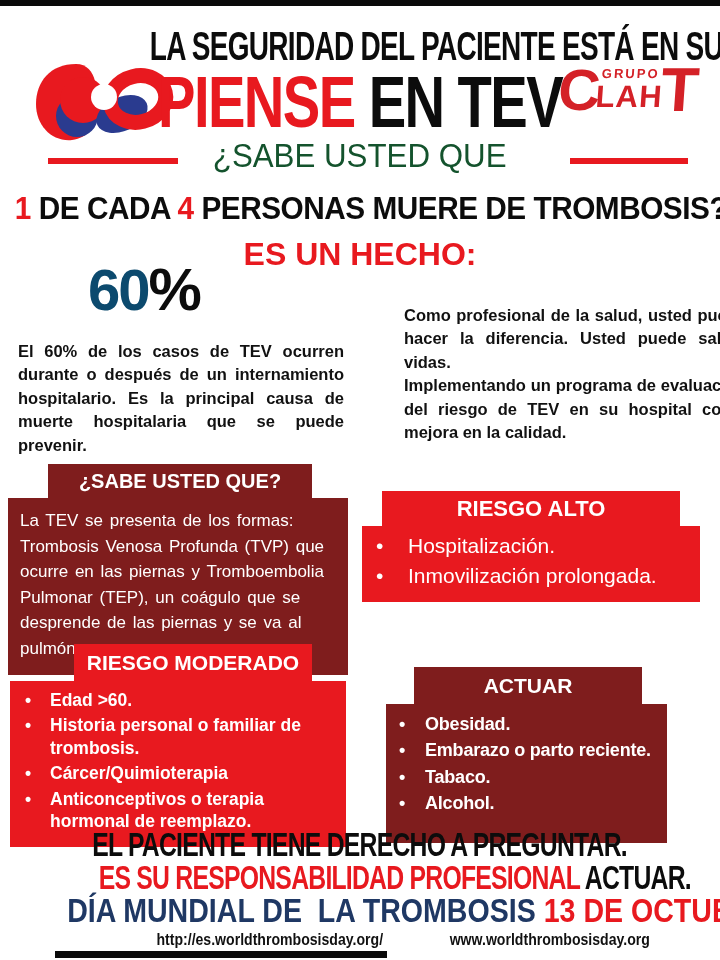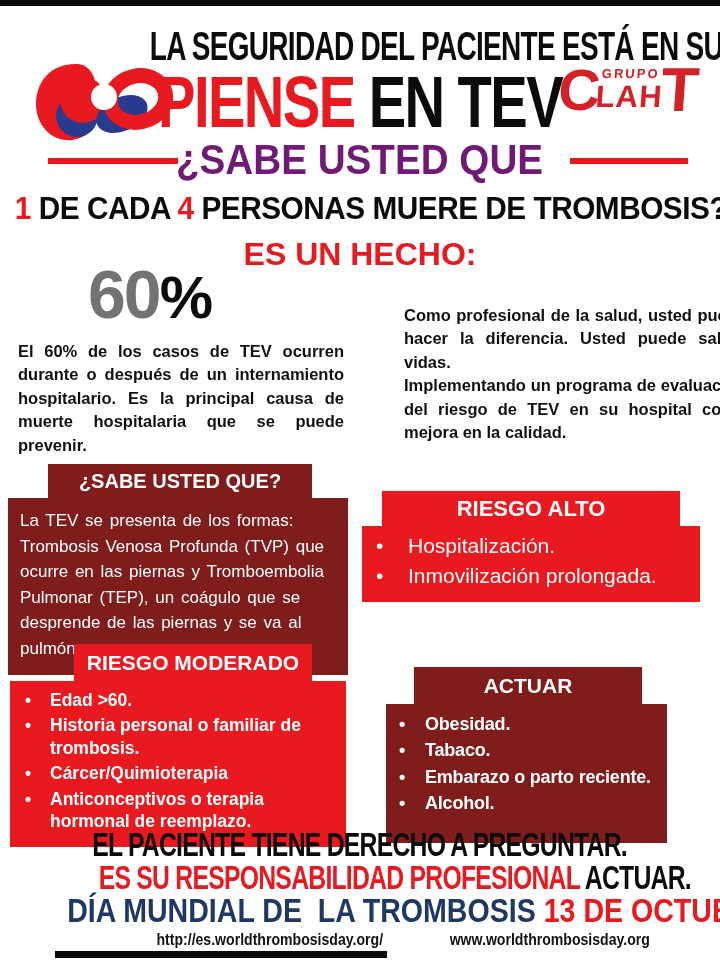--- a/index.html
+++ b/index.html
@@ -24,32 +24,32 @@
   .blk { color: #0c0c0c; }
 
   .claht { position: absolute; left: 545px; top: 64px; width: 165px; height: 84px; color: #d42127;
            display: flex; align-items: flex-start; justify-content: center; transform: skewX(-4deg); font-weight: bold; }
   .claht-c { font-size: 58px; line-height: 0.9; }
   .claht-mid { display: flex; flex-direction: column; align-items: center; margin: 2px -2px 0 -4px; }
   .claht-grupo { font-size: 13px; letter-spacing: 2px; }
   .claht-lah { font-size: 31px; letter-spacing: 1px; line-height: 1.0; }
   .claht-t { font-size: 62px; line-height: 0.85; }
 
-  .sabe-banner { top: 136px; font-size: 42px; font-weight: bold; color: #701a75; }
+  .sabe-banner { top: 136px; font-size: 34px; font-weight: normal; color: #14532d; }
   .sabe-banner .squeeze { transform: scaleX(0.92); }
   .rule { position: absolute; top: 158px; height: 6px; background: #e8191f; }
   .rule-left { left: 48px; width: 130px; }
   .rule-right { left: 570px; width: 118px; }
 
   .stat-line { top: 191px; font-size: 31px; font-weight: bold; color: #1c1c1c; letter-spacing: -0.5px; }
   .stat-line .squeeze { transform: scaleX(0.96); }
   .hecho { top: 236px; font-size: 32px; font-weight: bold; color: #e8191f; }
 
   .stat60 { position: absolute; left: 88px; top: 255px; white-space: nowrap; font-weight: bold; }
-  .stat60 .v { font-size: 68px; color: #737373; letter-spacing: -2px; }
+  .stat60 .v { font-size: 58px; color: #0c4a6e; letter-spacing: -2px; }
   .stat60 .p { font-size: 60px; color: #0c0c0c; }
 
   .para { position: absolute; font-weight: bold; color: #111; text-align: justify; }
   .para-left { left: 18px; top: 340px; width: 326px; font-size: 16.5px; line-height: 1.42; }
   .para-right { left: 360px; top: 304px; width: 342px; font-size: 16.5px; line-height: 1.42; margin-left: 44px; }
 
   .hdr-box { position: absolute; color: #fff; font-weight: bold; text-align: center; }
   .body-box { position: absolute; color: #fff; }
   .navy { background: #7f1d1d; }
   .redbg { background: #e8191f; }
@@ -164,22 +164,22 @@
       <li>Historia personal o familiar de trombosis.</li>
       <li>Cárcer/Quimioterapia</li>
       <li>Anticonceptivos o terapia hormonal de reemplazo.</li>
     </ul>
   </div>
 
   <div class="hdr-box navy otros-hdr">ACTUAR</div>
   <div class="body-box navy otros-body">
     <ul class="bullets">
       <li>Obesidad.</li>
+      <li>Embarazo o parto reciente.</li>
       <li>Tabaco.</li>
-      <li>Embarazo o parto reciente.</li>
       <li>Alcohol.</li>
     </ul>
   </div>
 
   <div class="centered cond foot1">
     <span class="squeeze">EL PACIENTE TIENE DERECHO A PREGUNTAR.</span>
   </div>
 
   <div class="centered cond foot2">
     <span class="squeeze"><b class="red">ES SU RESPONSABILIDAD PROFESIONAL</b><b class="blk"> ACTUAR.</b></span>

